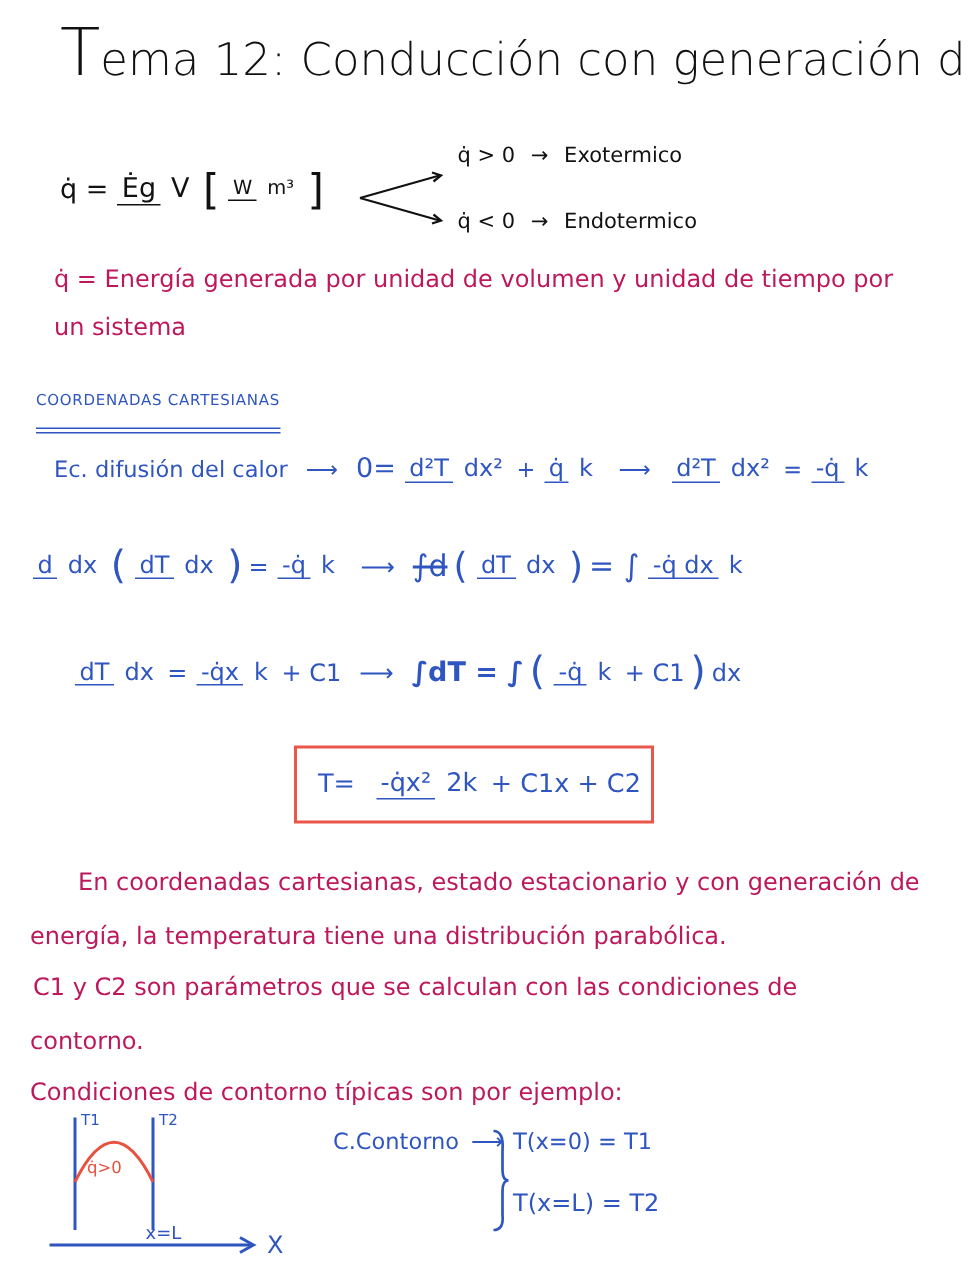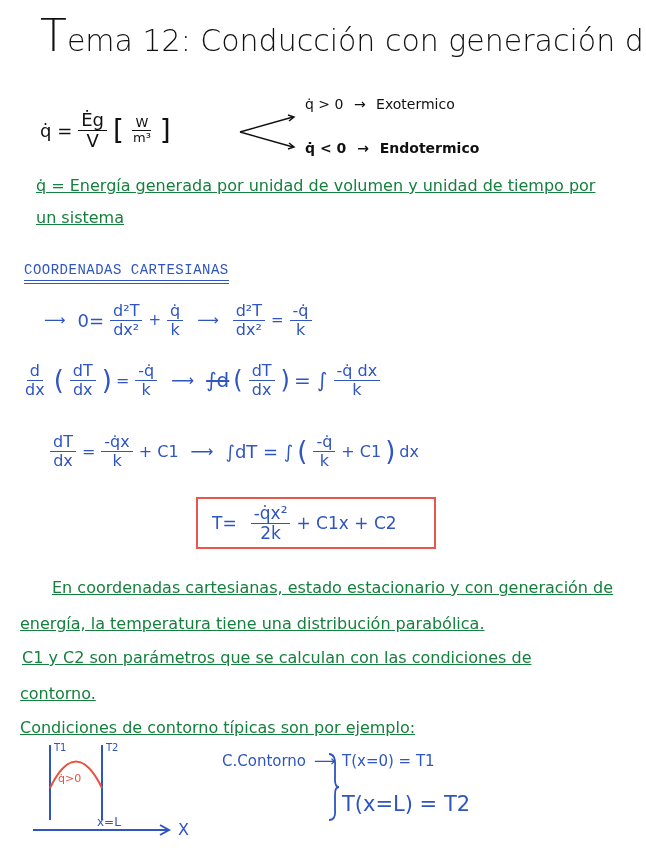--- a/index.html
+++ b/index.html
@@ -4,28 +4,28 @@
 <style>
   html, body { margin:0; padding:0; background:#ffffff; }
   body { width:646px; height:848px; position:relative; overflow:hidden;
          font-family:"DejaVu Sans", sans-serif; color:#2f55c0; }
   .abs { position:absolute; white-space:nowrap; }
   .black { color:#111; }
   .blue { color:#2f55c0; }
   .red { color:#e8503f; }
   .title { left:40px; top:10px; font-size:30px; font-family:"DejaVu Sans", sans-serif; color:#111; font-weight:300; }
   .title .big { font-size:44px; }
-  .frac { display:inline-flex; flex-direction:column; align-items:center; vertical-align:middle; margin:0 4px; }
+  .frac { display:inline-flex; flex-direction:row; align-items:flex-start; vertical-align:middle; margin:0 4px; }
   .frac .num { border-bottom:1.6px solid currentColor; padding:0 3px; line-height:1.1; }
   .frac .den { padding:0 3px; line-height:1.1; }
   .eq { font-size:17px; display:flex; align-items:center; }
   .eq span { margin:0 2px; }
   .arrow { margin:0 10px !important; }
-  .txt { font-size:16px; color:#15803d;text-decoration:underline; }
-  .heading { font-size:14px; letter-spacing:0.5px; border-bottom:4px double #2f55c0; padding-bottom:2px;font-family:Liberation Mono, monospace; }
+  .txt { font-size:16px; color:#be185d; }
+  .heading { font-size:10px; letter-spacing:0.5px; border-bottom:4px double #2f55c0; padding-bottom:12px; }
   .box { border:2px solid #e8574a; }
 </style>
 </head>
 <body>
 
 <div class="abs title">
   <span class="big">T</span><span>ema 12: Conducción con generación de energía.</span>
 </div>
 
 <div class="abs eq black" style="left:38px; top:110px; font-size:18px;">
@@ -43,32 +43,33 @@
 </div>
 <svg class="abs" style="left:238px; top:112px;" width="60" height="40">
   <path d="M2 20 L55 5 M2 20 L55 35" stroke="#111" stroke-width="1.5" fill="none"></path>
   <path d="M50 3 L56 5 L51 9 M50 37 L56 35 L51 31" stroke="#111" stroke-width="1.5" fill="none"></path>
 </svg>
 <div class="abs black" style="left:305px; top:96px; font-size:14px;">
   <span>q̇ &gt; 0</span>
   <span style="margin:0 6px;">→</span>
   <span>Exotermico</span>
 </div>
-<div class="abs black" style="left:305px; top:140px; font-size:14px;font-weight:bold;">
+<div class="abs black" style="left:305px; top:140px; font-size:14px;">
   <span>q̇ &lt; 0</span>
   <span style="margin:0 6px;">→</span>
   <span>Endotermico</span>
 </div>
 
 <div class="abs txt" style="left:36px; top:176px;">q̇ = Energía generada por unidad de volumen y unidad de tiempo por</div>
 <div class="abs txt" style="left:36px; top:208px;">un sistema</div>
 
 <div class="abs heading blue" style="left:24px; top:262px;">COORDENADAS CARTESIANAS</div>
 
 <div class="abs eq blue" style="left:34px; top:302px; font-size:15px;">
+  <span>Ec. difusión del calor</span>
   <span class="arrow" style="margin:0 14px;">⟶</span>
   <span style="font-size:18px;">0=</span>
   <span class="frac" style="font-size:16px;">
     <span class="num">d²T</span>
     <span class="den">dx²</span>
   </span>
   <span>+</span>
   <span class="frac" style="font-size:16px;">
     <span class="num">q̇</span>
     <span class="den">k</span>
@@ -121,21 +122,21 @@
     <span class="num">dT</span>
     <span class="den">dx</span>
   </span>
   <span>=</span>
   <span class="frac">
     <span class="num">-q̇x</span>
     <span class="den">k</span>
   </span>
   <span>+ C1</span>
   <span class="arrow" style="margin:0 12px;">⟶</span>
-  <span style="font-size:18px;">∫dT = ∫</span>
+  <span style="font-size:18px;font-weight:bold;">∫dT = ∫</span>
   <span style="font-size:26px;">(</span>
   <span class="frac">
     <span class="num">-q̇</span>
     <span class="den">k</span>
   </span>
   <span>+ C1</span>
   <span style="font-size:26px;">)</span>
   <span>dx</span>
 </div>
 
@@ -172,13 +173,13 @@
 </div>
 
 <div class="abs eq blue" style="left:220px; top:752px; font-size:15px;">
   <span>C.Contorno</span>
   <span style="margin:0 6px;">⟶</span>
 </div>
 <svg class="abs" style="left:326px; top:752px;" width="14" height="70">
   <path d="M3 2 Q 10 2 9 15 L9 28 Q 9 35 13 35 Q 9 35 9 42 L9 58 Q 10 68 3 68" stroke="#2f55c0" stroke-width="1.8" fill="none"></path>
 </svg>
 <div class="abs blue" style="left:342px; top:752px; font-size:15px;">T(x=0) = T1</div>
-<div class="abs blue" style="left:342px; top:792px; font-size:21px;">T(x=L) = T2</div>
+<div class="abs blue" style="left:342px; top:792px; font-size:16px;">T(x=L) = T2</div>
 
 </body></html>

